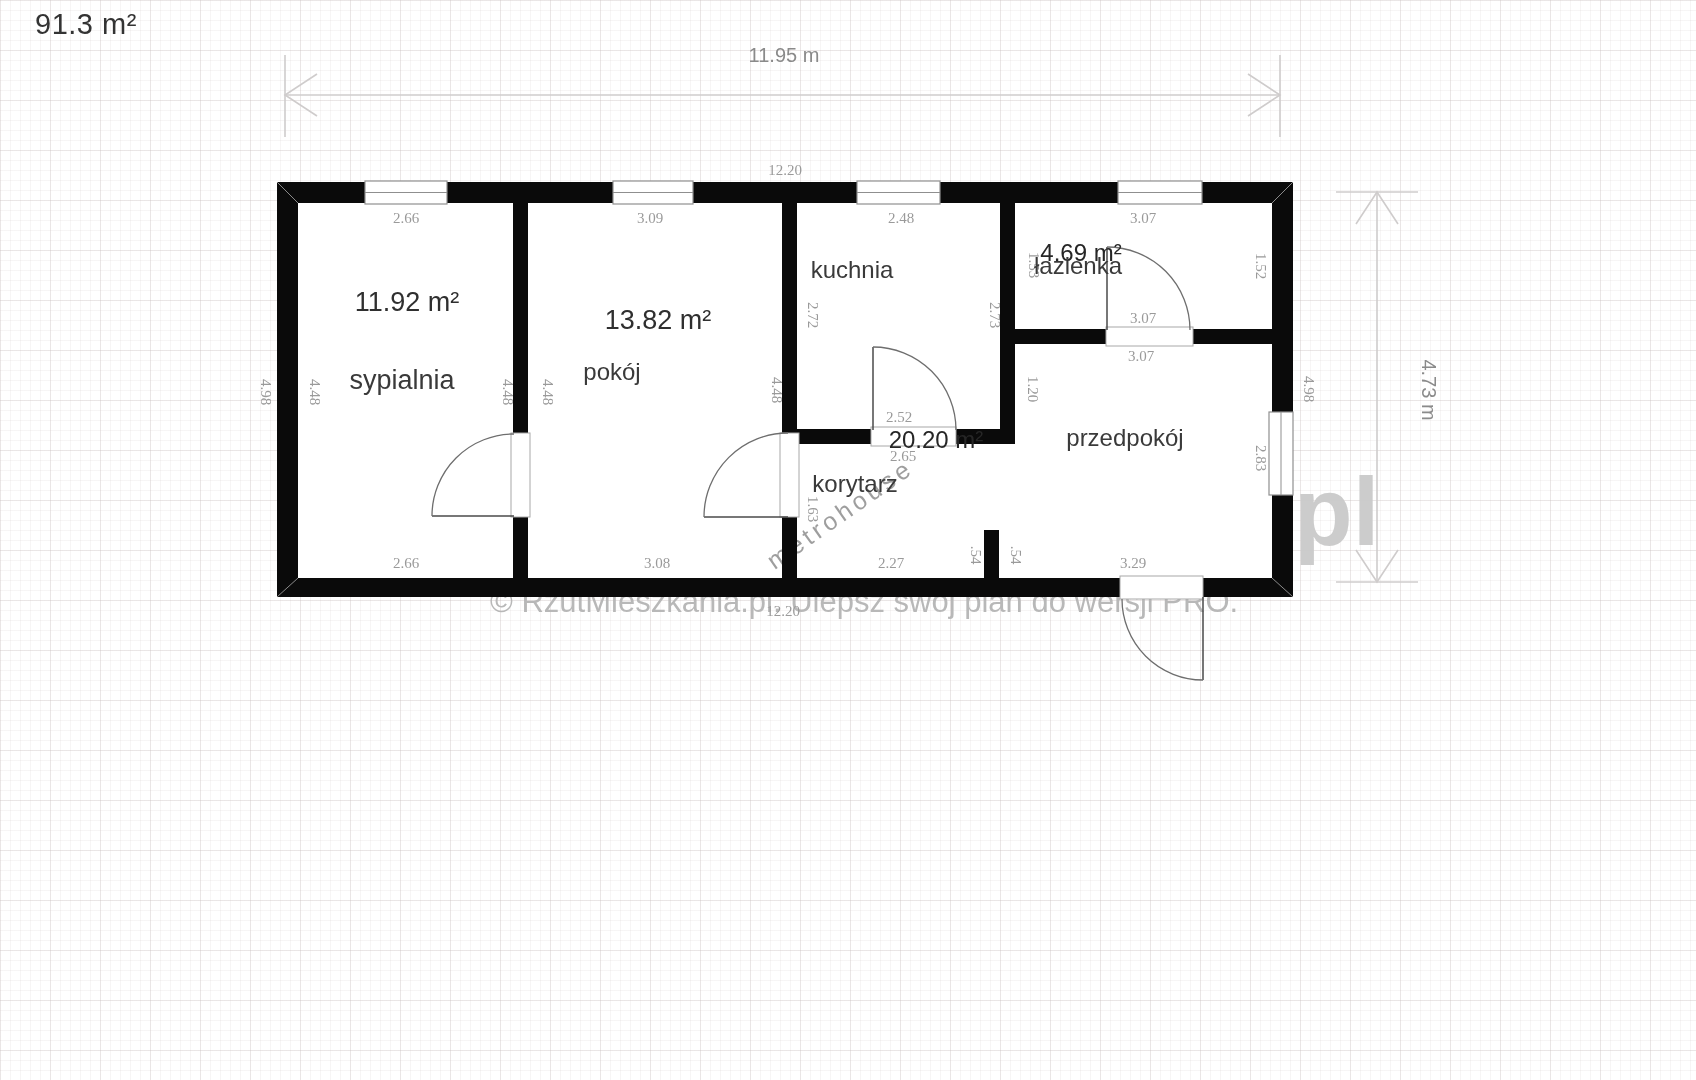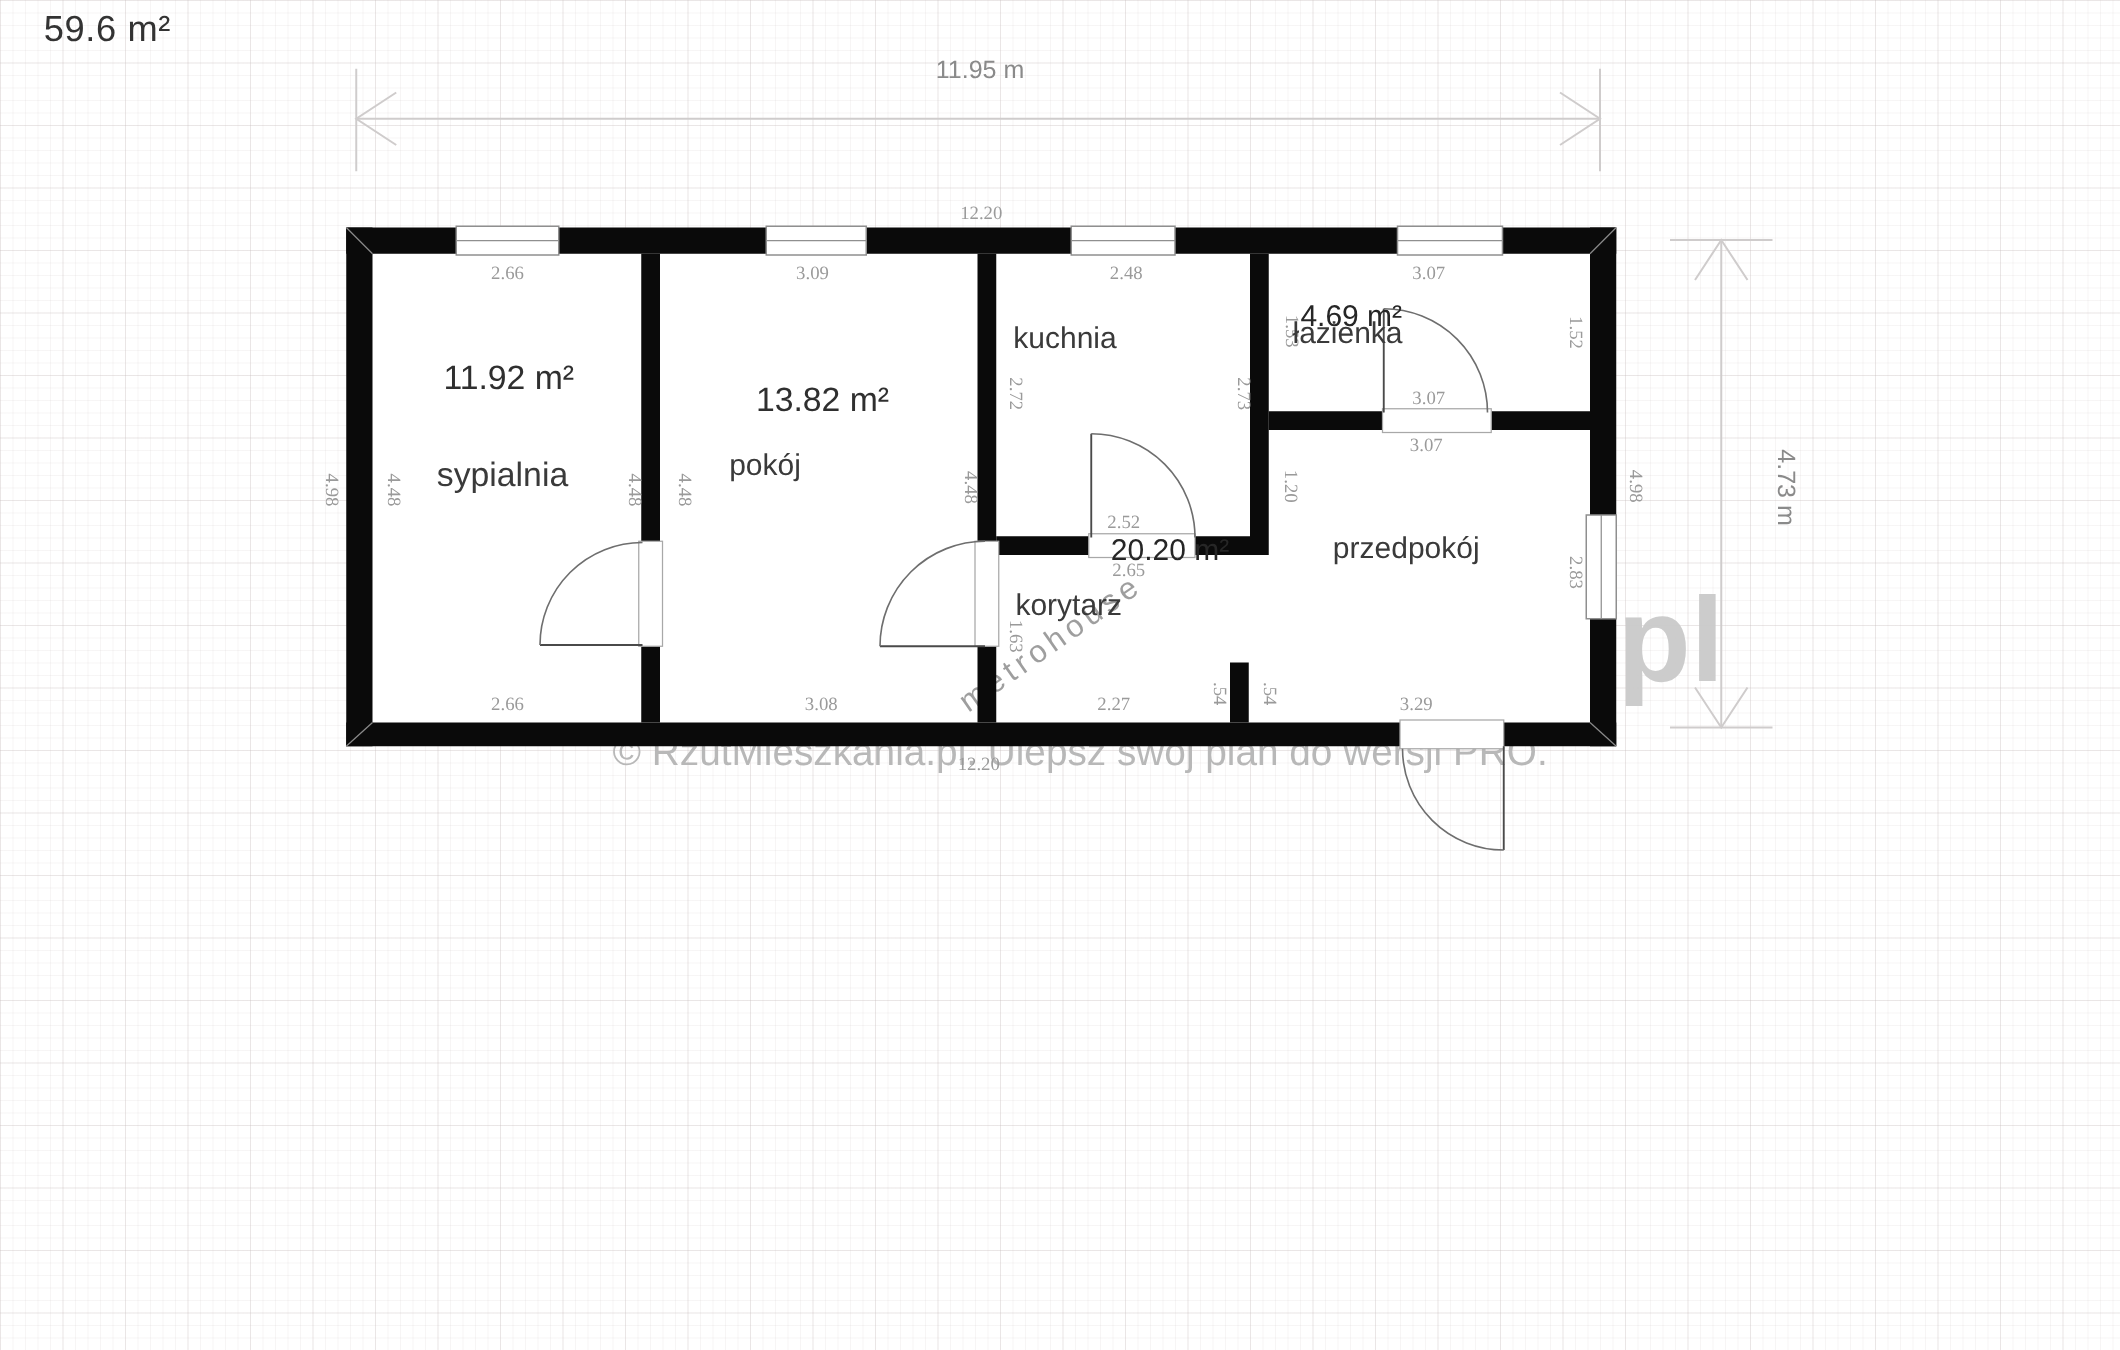--- a/index.html
+++ b/index.html
@@ -34,21 +34,21 @@
   .lbl-area{font-family:"Liberation Sans", sans-serif;font-size:27px;fill:#2f2f2f;text-anchor:middle;}
   .lbl-area-sm{font-family:"Liberation Sans", sans-serif;font-size:24px;fill:#262626;text-anchor:middle;}
   .lbl-bigdim{font-family:"Liberation Sans", sans-serif;font-size:20px;fill:#8a8a8a;text-anchor:middle;}
   .wm-line{font-size:31px;fill:#b5b5b5;opacity:.95;}
   .wm-diag{font-size:25px;fill:#8e8e8e;letter-spacing:4px;opacity:.85;}
   .wm-pl{font-size:96px;font-weight:bold;fill:#cacaca;opacity:.95;}
 </style>
 </head>
 <body>
 
-<div id="total-area">59.6 m²</div>
+<div id="total-area">91.3 m²</div>
 
 <svg id="plan-svg" width="1696" height="1080" viewBox="0 0 1696 1080">
 
   <g>
     <rect class="floor" x="288" y="192" width="994" height="396"></rect>
   </g>
 
   <g>
     <text class="wm-line" x="490" y="612">© RzutMieszkania.pl. Ulepsz swój plan do wersji PRO.</text>
     <text class="wm-diag" x="845" y="521" text-anchor="middle" transform="rotate(-35 845 521)">metrohouse</text>

